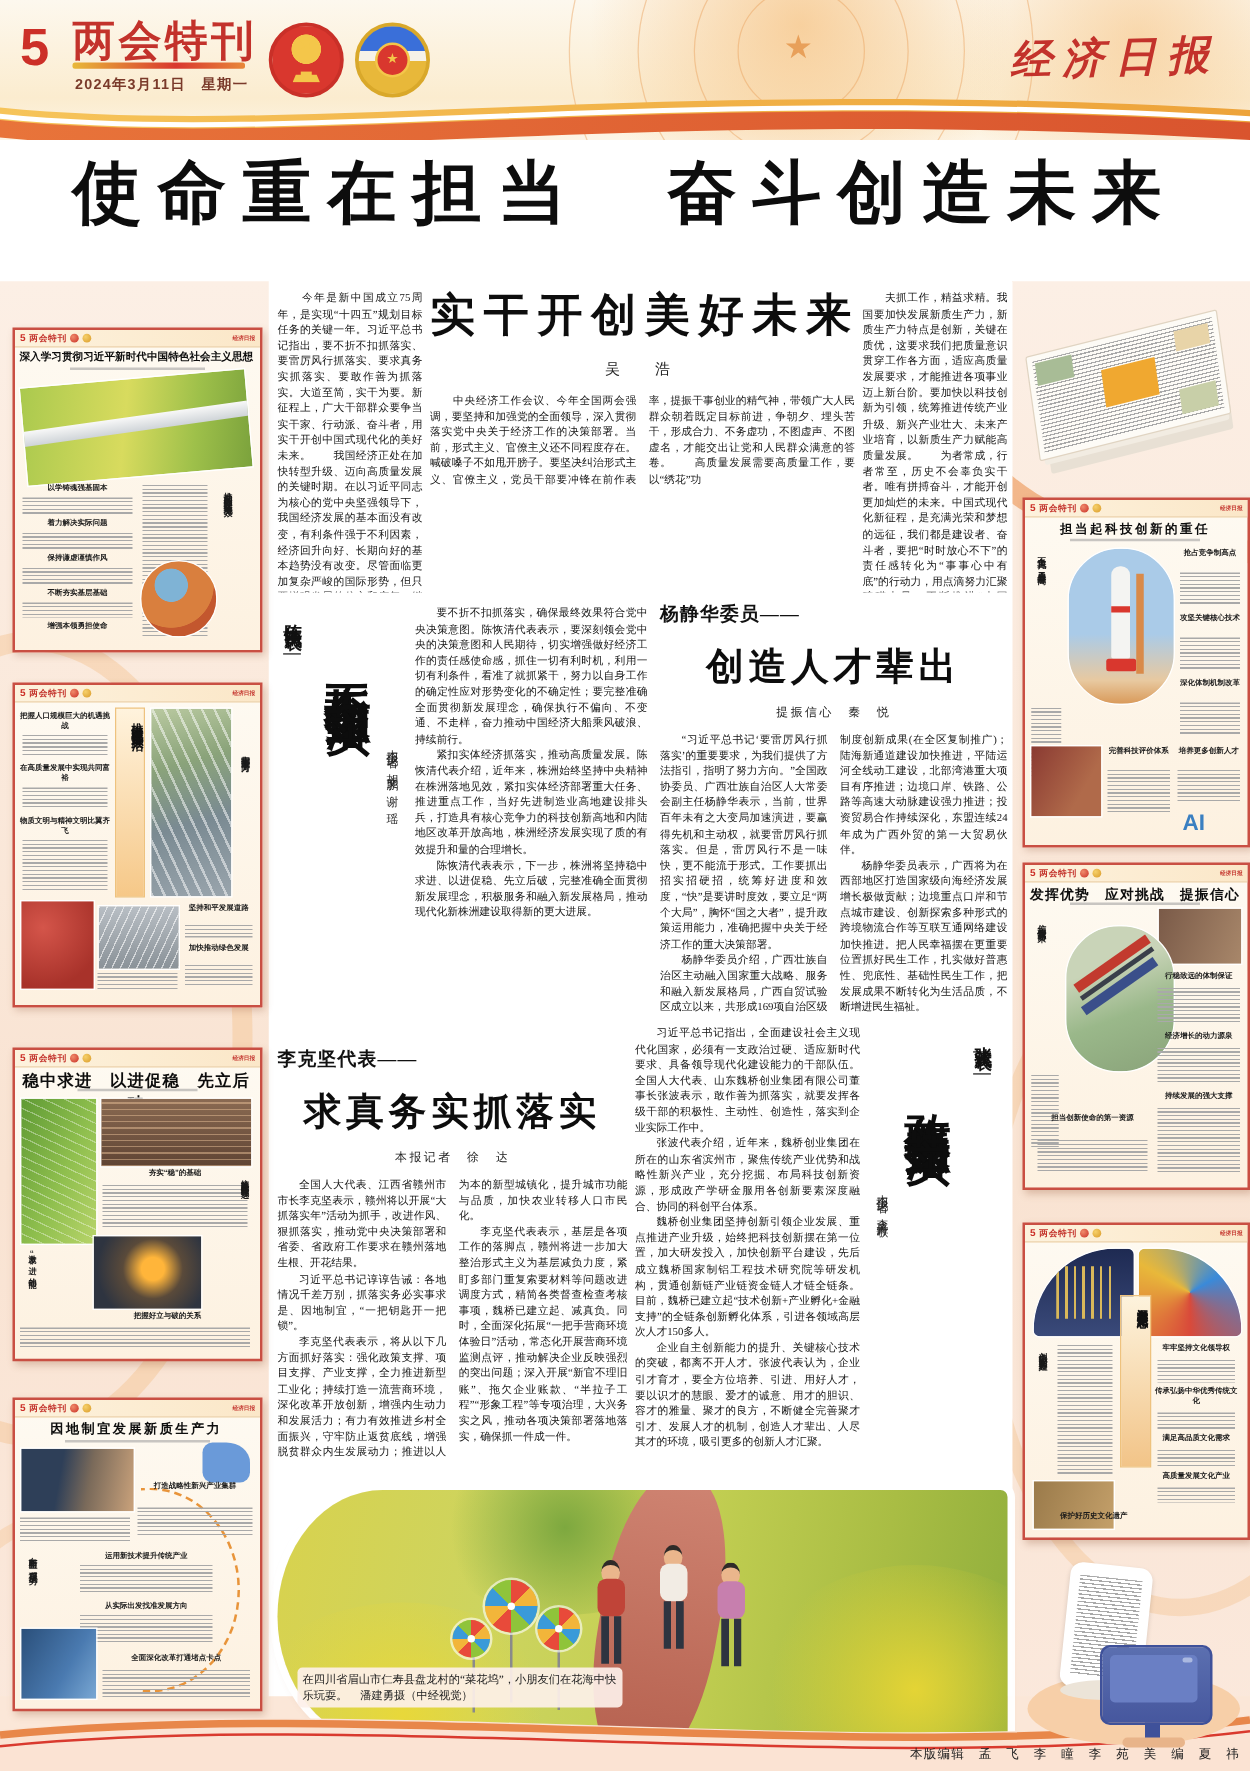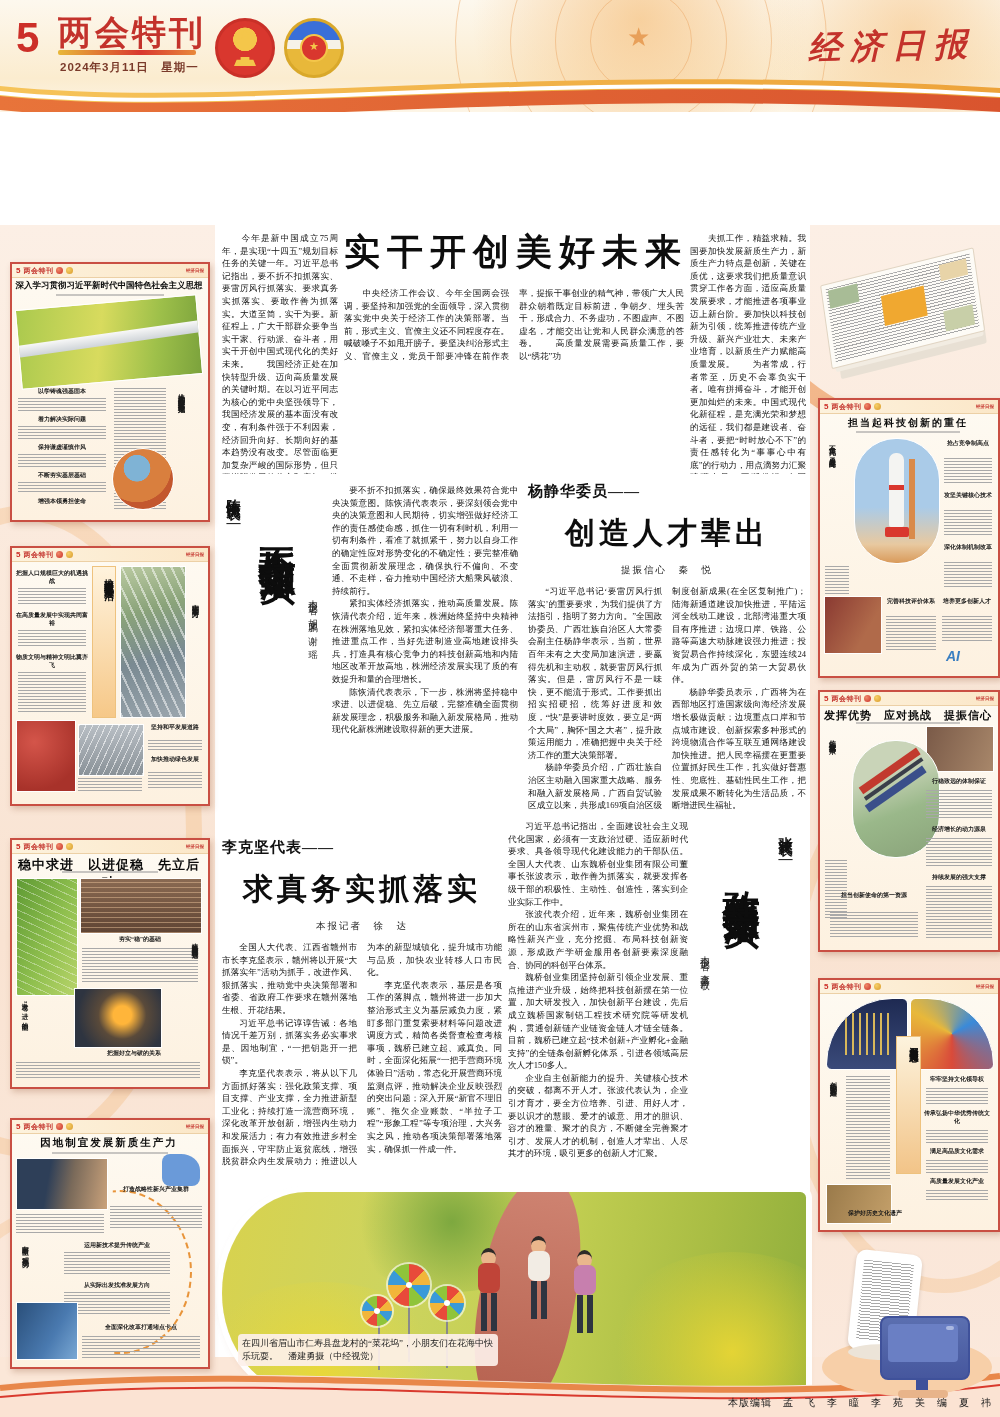--- a/index.html
+++ b/index.html
@@ -133,40 +133,42 @@
           <stop offset="0" stop-color="#e8743a"></stop>
             <stop offset="1" stop-color="#d9542e"></stop>
         </linearGradient>
       </defs>
       <path d="M0,28 C240,52 520,2 1000,30 L1000,44 C520,16 240,66 0,42 Z" fill="url(#g1)"></path>
       <path d="M0,38 C240,62 520,12 1000,40 L1000,54 C520,26 240,76 0,52 Z" fill="url(#g2)"></path>
       <path d="M0,33 C240,57 520,7 1000,35 L1000,39 C520,11 240,61 0,37 Z" fill="#ffffff"></path>
     </svg>
   </div>
 
+  <div class="banner-h1">使命重在担当　奋斗创造未来</div>
 
   <div class="sidebg l">
     <div class="curve" style="left:-150px;top:280px;width:320px;height:620px;border:16px solid rgba(242,178,112,.3);"></div>
     <div class="curve" style="left:-90px;top:980px;width:280px;height:420px;border:12px solid rgba(242,178,112,.25);"></div>
   </div>
   <div class="sidebg r">
     <div class="curve" style="left:-60px;top:-70px;width:420px;height:260px;border:18px solid rgba(235,140,70,.55);"></div>
     <div class="curve" style="left:-30px;top:520px;width:300px;height:520px;border:14px solid rgba(242,178,112,.28);"></div>
   </div>
   <div class="bottomband"></div>
   <svg class="abs" style="left:0;top:1352px;z-index:1;" width="1000" height="65" viewBox="0 0 1000 65">
     <path d="M0,32 C300,2 700,58 1000,20 L1000,65 L0,65 Z" fill="#fbe3d3"></path>
     <path d="M0,36 C300,6 700,62 1000,24" stroke="#e8874a" stroke-width="6" fill="none"></path>
     <path d="M0,45 C300,15 700,70 1000,33" stroke="#d93a2e" stroke-width="2" fill="none"></path>
   </svg>
 
   <div class="abs" style="left:222px;top:228px;width:584px;height:248px;">
     <div class="bt abs" style="left:0;top:4px;width:116px;height:242px;">　　今年是新中国成立75周年，是实现“十四五”规划目标任务的关键一年。习近平总书记指出，要不折不扣抓落实、要雷厉风行抓落实、要求真务实抓落实、要敢作善为抓落实。大道至简，实干为要。新征程上，广大干部群众要争当实干家、行动派、奋斗者，用实干开创中国式现代化的美好未来。　　我国经济正处在加快转型升级、迈向高质量发展的关键时期。在以习近平同志为核心的党中央坚强领导下，我国经济发展的基本面没有改变，有利条件强于不利因素，经济回升向好、长期向好的基本趋势没有改变。尽管面临更加复杂严峻的国际形势，但只要增强发展的信心和底气，继续巩固和增强经济回升向好态势，坚定不移做好自己的事，就能战胜各种风险挑战。</div>
     <div class="abs" style="left:122px;top:0;width:340px;height:248px;">
       <div class="ltitle">实干开创美好未来</div>
+      <div class="byl" style="margin-top:10px;">吴　浩</div>
       <div class="bt cols2" style="margin-top:10px;height:172px;">　　中央经济工作会议、今年全国两会强调，要坚持和加强党的全面领导，深入贯彻落实党中央关于经济工作的决策部署。当前，形式主义、官僚主义还不同程度存在。喊破嗓子不如甩开膀子。要坚决纠治形式主义、官僚主义，党员干部要冲锋在前作表率，提振干事创业的精气神，带领广大人民群众朝着既定目标前进，争朝夕、埋头苦干，形成合力、不务虚功，不图虚声、不图虚名，才能交出让党和人民群众满意的答卷。　　高质量发展需要高质量工作，要以“绣花”功</div>
     </div>
     <div class="bt abs" style="left:468px;top:4px;width:116px;height:242px;">　　夫抓工作，精益求精。我国要加快发展新质生产力，新质生产力特点是创新，关键在质优，这要求我们把质量意识贯穿工作各方面，适应高质量发展要求，才能推进各项事业迈上新台阶。要加快以科技创新为引领，统筹推进传统产业升级、新兴产业壮大、未来产业培育，以新质生产力赋能高质量发展。　　为者常成，行者常至，历史不会辜负实干者。唯有拼搏奋斗，才能开创更加灿烂的未来。中国式现代化新征程，是充满光荣和梦想的远征，我们都是建设者、奋斗者，要把“时时放心不下”的责任感转化为“事事心中有底”的行动力，用点滴努力汇聚磅礴力量，不断推进“中国号”巨轮劈波斩浪、行稳致远。</div>
   </div>
 
   <div class="abs" style="left:222px;top:482px;width:296px;height:350px;">
     <div class="vt vkick abs" style="left:2px;top:6px;height:140px;">陈恢清代表——</div>
     <div class="vt vtitle abs" style="left:34px;top:36px;height:300px;">不折不扣抓落实</div>
     <div class="vt vrep abs" style="left:84px;top:110px;height:180px;">本报记者　胡文鹏　谢　瑶</div>
     <div class="bt abs" style="left:110px;top:2px;width:186px;height:346px;">
@@ -388,21 +390,21 @@
     <div class="fl abs" style="left:124px;top:58px;width:48px;height:26px;"></div>
     <div class="sub6" style="left:122px;top:92px;width:52px;">攻坚关键核心技术</div>
     <div class="fl abs" style="left:124px;top:110px;width:48px;height:26px;"></div>
     <div class="sub6" style="left:122px;top:144px;width:52px;">深化体制机制改革</div>
     <div class="fl abs" style="left:124px;top:162px;width:48px;height:26px;"></div>
     <div class="ph" style="left:4px;top:196px;width:56px;height:56px;background:linear-gradient(120deg,#8a3a32,#b06a4a 70%);"></div>
     <div class="sub6" style="left:64px;top:198px;width:54px;">完善科技评价体系</div>
     <div class="fl abs" style="left:66px;top:216px;width:50px;height:34px;"></div>
     <div class="sub6" style="left:120px;top:198px;width:54px;">培养更多创新人才</div>
     <div class="fl abs" style="left:122px;top:216px;width:50px;height:26px;"></div>
-    <div class="abs" style="left:126px;top:248px;font-weight:900;font-style:italic;font-size:14px;color:#3a7fc1;">AI</div>
+    <div class="abs" style="left:126px;top:248px;font-weight:900;font-size:18px;color:#3a7fc1;">AI</div>
   </div>
 
   <div class="thumb" style="left:818px;top:690px;width:178px;height:258px;">
     <div class="thead">
       <span class="tnum">5</span>
       <span class="ttl">两会特刊</span>
       <span class="tdot a"></span>
       <span class="tdot b"></span>
       <span class="tpaper">经济日报</span>
     </div>

